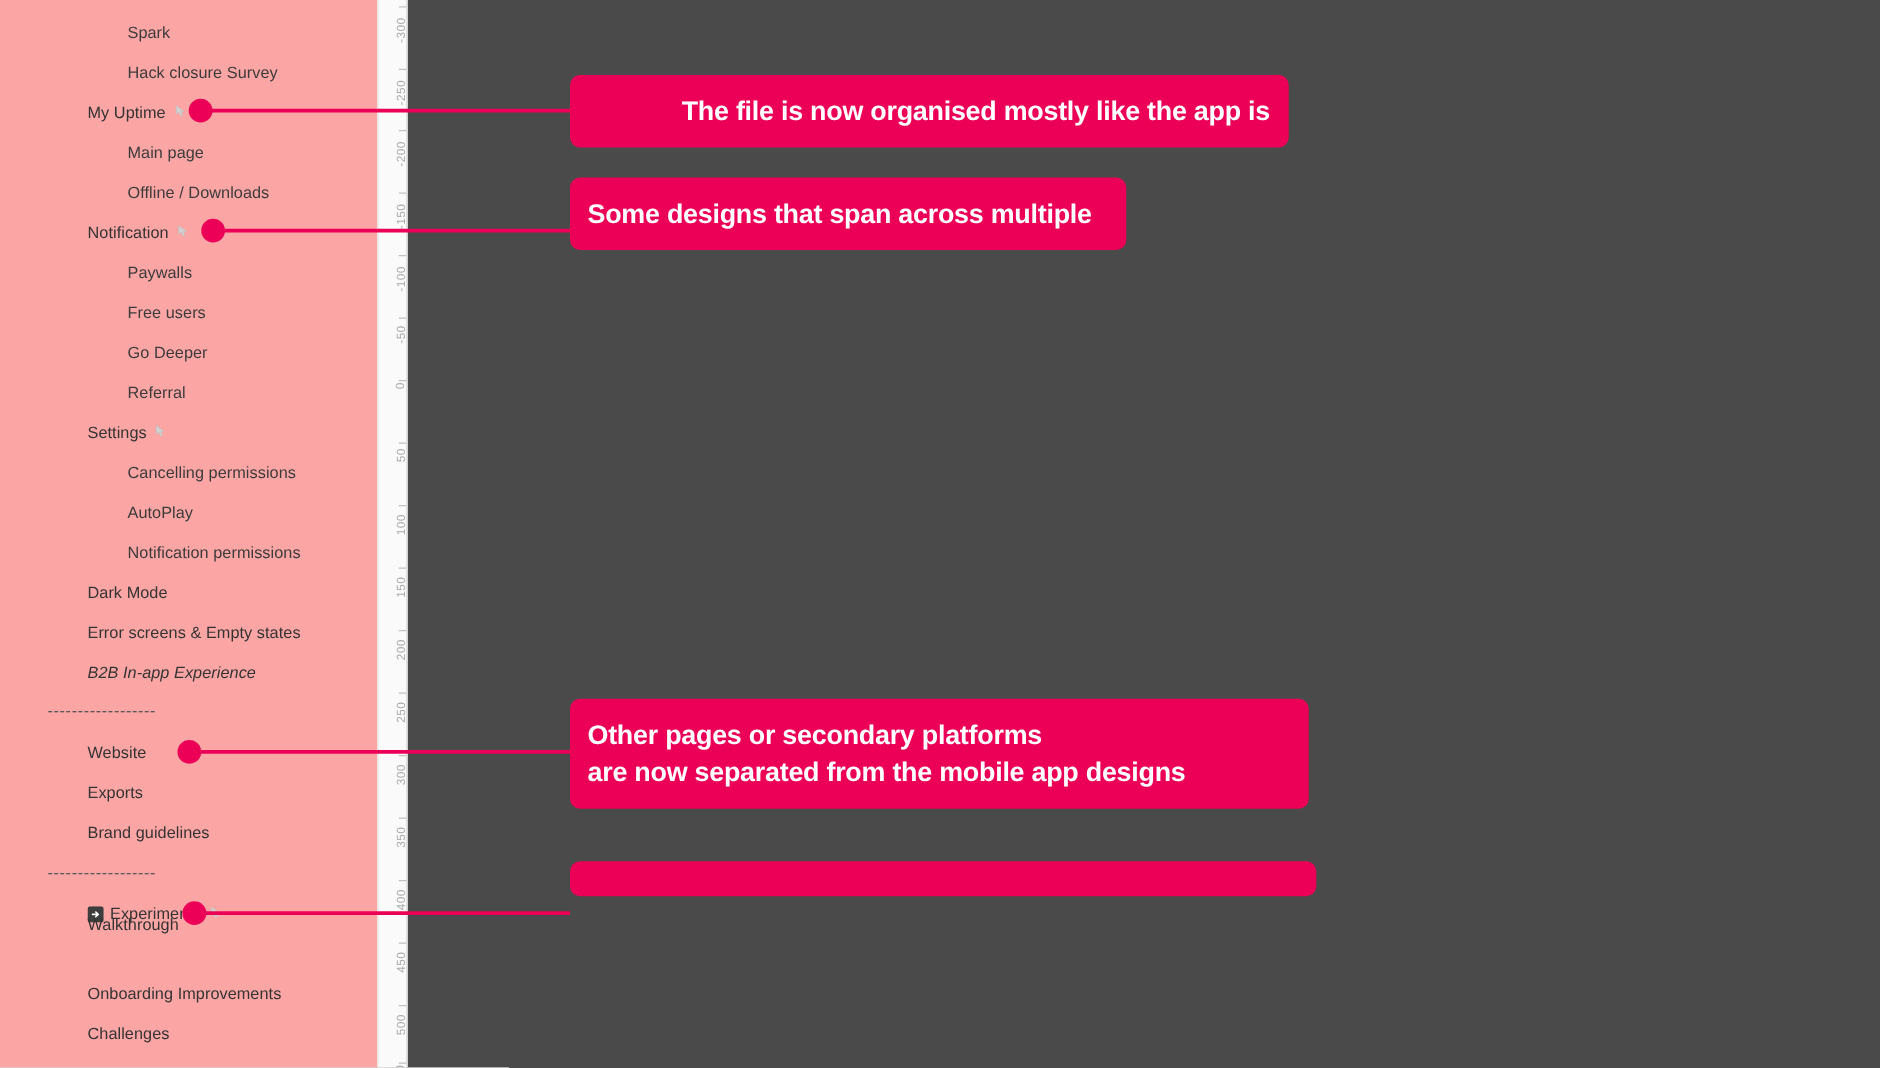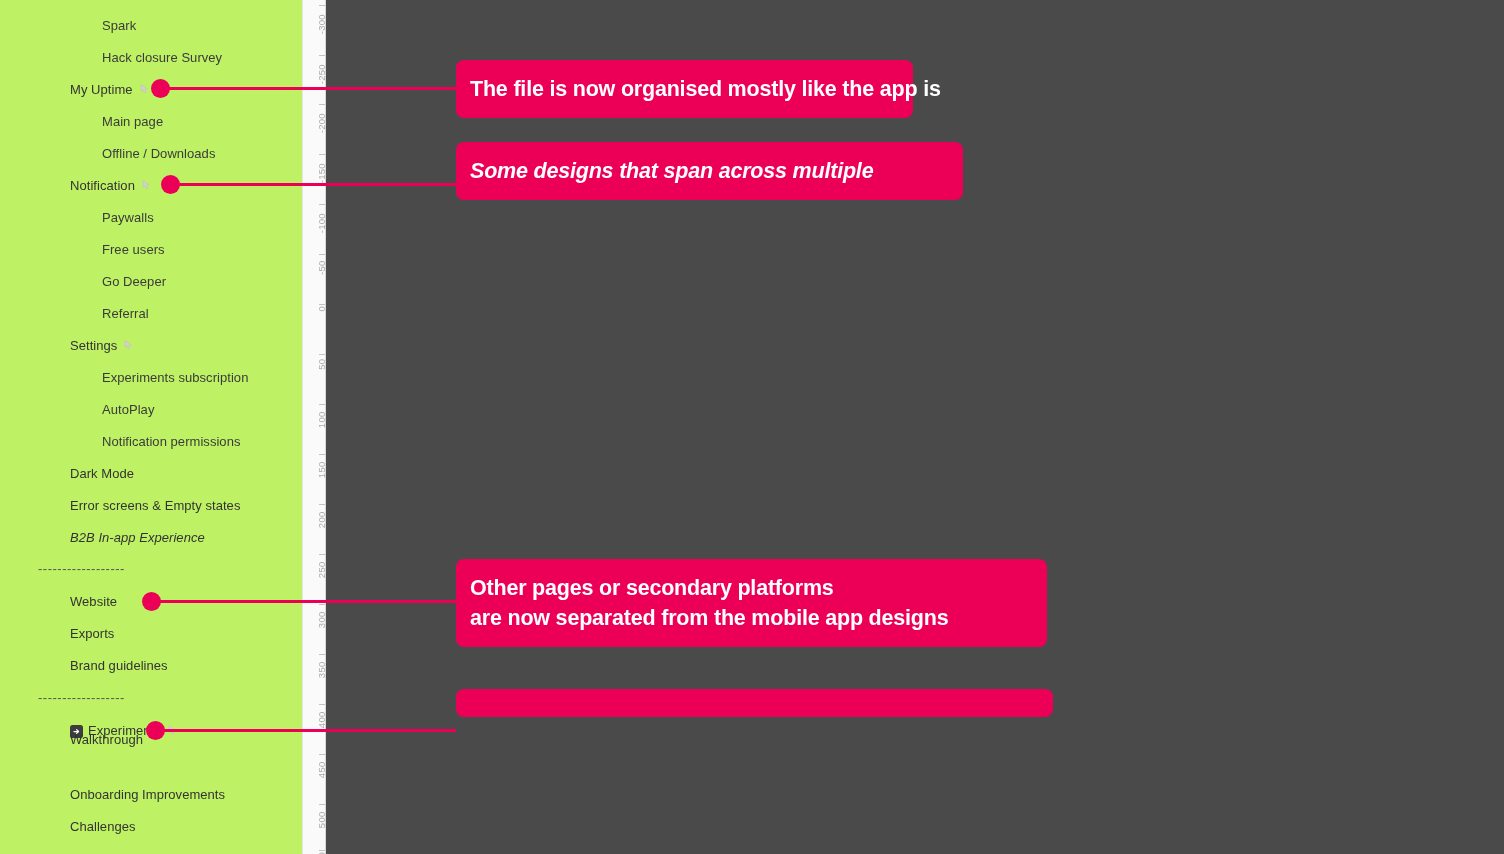--- a/index.html
+++ b/index.html
@@ -15,21 +15,21 @@
   .canvas {
     position:absolute; left:326px; top:0;
     width:1178px; height:854px;
     background:#4a4a4a;
   }
 
   
   .layers-panel {
     position:absolute; left:0; top:0;
     width:302px; height:854px;
-    background:#bef264;
+    background:#fca5a5;
   }
   .layer-row {
     position:absolute;
     height:18px;
     display:flex; align-items:center;
     white-space:nowrap;
     font-size:13px;
     color:#333333;
     letter-spacing:0.05px;
   }
@@ -176,21 +176,21 @@
         </div>
         <div class="layer-row" style="top: 337px; left: 70px;">
           <span class="layer-label">Settings</span>
           <span class="cursor-glyph">
             <svg width="11" height="14" viewBox="0 0 11 14">
               <path d="M1 0.6 L1 7.2 L3.0 5.6 L4.2 8.8 L5.9 8.2 L4.6 5.2 L7.1 4.9 Z" fill="#d2d2d2" stroke="#c0c0c0" stroke-width="0.6" stroke-linejoin="round"></path>
             </svg>
           </span>
         </div>
         <div class="layer-row child" style="top: 369px; left: 102px;">
-          <span class="layer-label">Experiments subscription</span>
+          <span class="layer-label">Cancelling permissions</span>
         </div>
         <div class="layer-row child" style="top: 401px; left: 102px;">
           <span class="layer-label">AutoPlay</span>
         </div>
         <div class="layer-row child" style="top: 433px; left: 102px;">
           <span class="layer-label">Notification permissions</span>
         </div>
         <div class="layer-row" style="top: 465px; left: 70px;">
           <span class="layer-label">Dark Mode</span>
         </div>
@@ -274,26 +274,26 @@
       <div class="rlabel" style="top: 753px;">450</div>
       <div class="rtick" style="top: 804px;"></div>
       <div class="rlabel" style="top: 803px;">500</div>
       <div class="rtick" style="top: 850px;"></div>
       <div class="rlabel" style="top: 849px;">0</div>
     </div>
 
   <div id="callout-layer">
       <div class="lead-dot" style="left: 151px; top: 79px;"></div>
       <div class="lead-line" style="left: 160px; top: 87px; width: 296px;"></div>
-      <div class="callout" style="left: 456px; top: 60px; width: 457px; text-align: right;">
+      <div class="callout" style="left: 456px; top: 60px; width: 575px; text-align: right;">
         <span class="line">The file is now organised mostly like the app is</span>
       </div>
       <div class="lead-dot" style="left: 161px; top: 175px;"></div>
       <div class="lead-line" style="left: 170px; top: 183px; width: 286px;"></div>
-      <div class="callout" style="left: 456px; top: 142px; width: 507px; font-style: italic;">
+      <div class="callout" style="left: 456px; top: 142px; width: 445px;">
         <span class="line">Some designs that span across multiple</span>
       </div>
       <div class="lead-dot" style="left: 142px; top: 592px;"></div>
       <div class="lead-line" style="left: 151px; top: 600px; width: 305px;"></div>
       <div class="callout" style="left: 456px; top: 559px; width: 591px;">
         <span class="line">Other pages or secondary platforms</span>
         <span class="line">are now separated from the mobile app designs</span>
       </div>
       <div class="lead-dot" style="left: 146px; top: 721px;"></div>
       <div class="lead-line" style="left: 155px; top: 729px; width: 301px;"></div>

